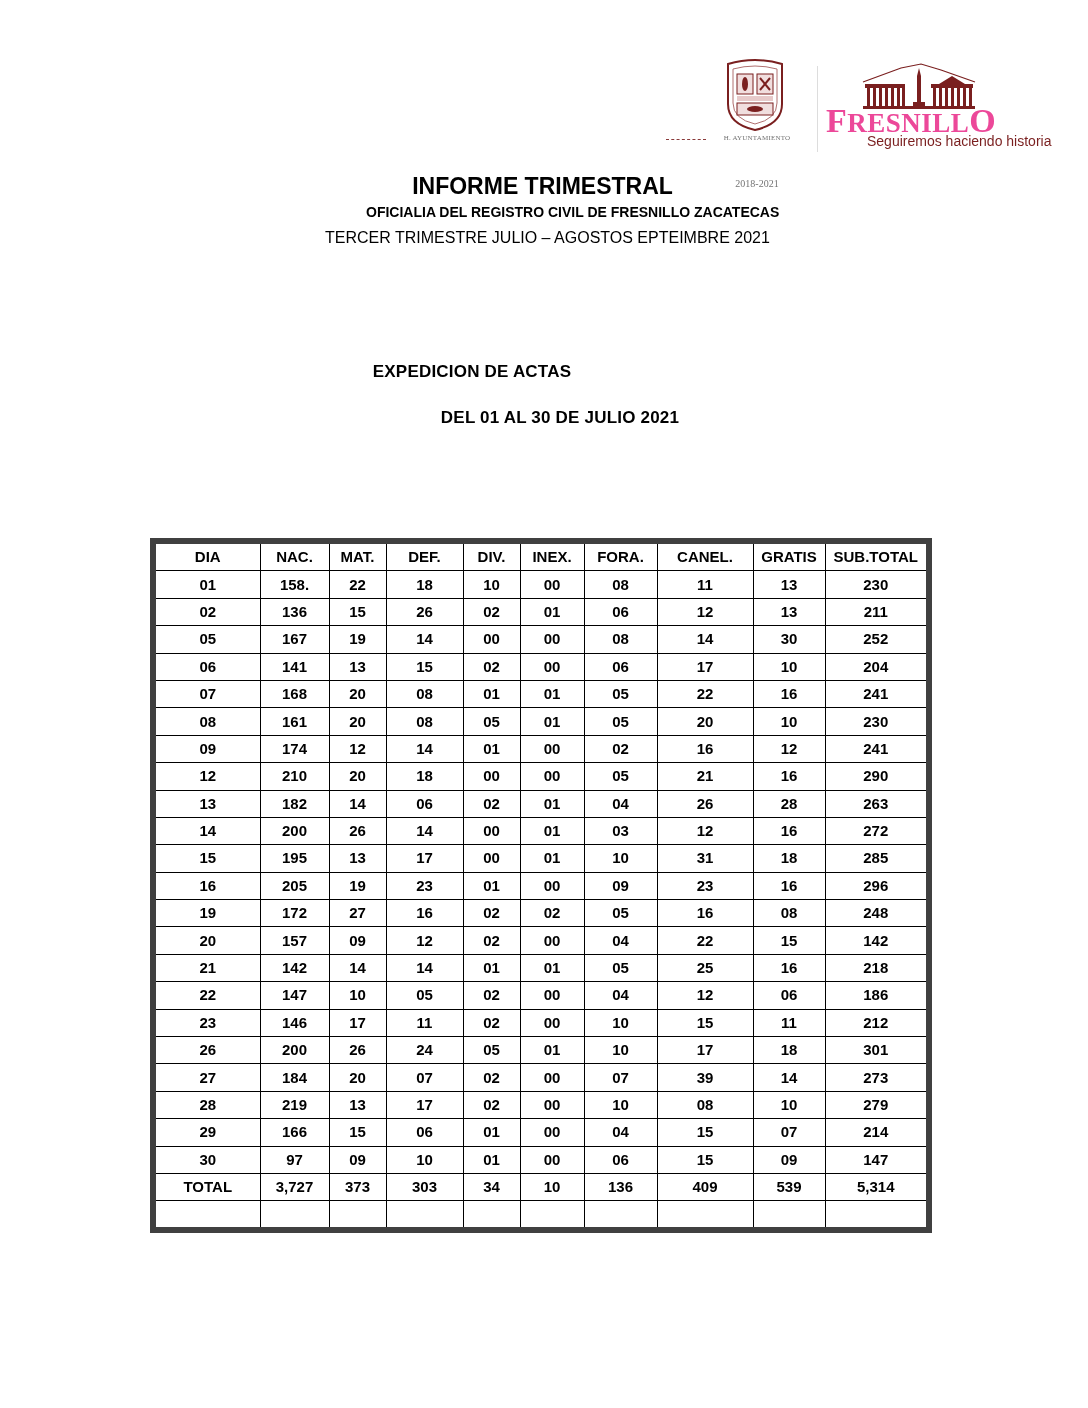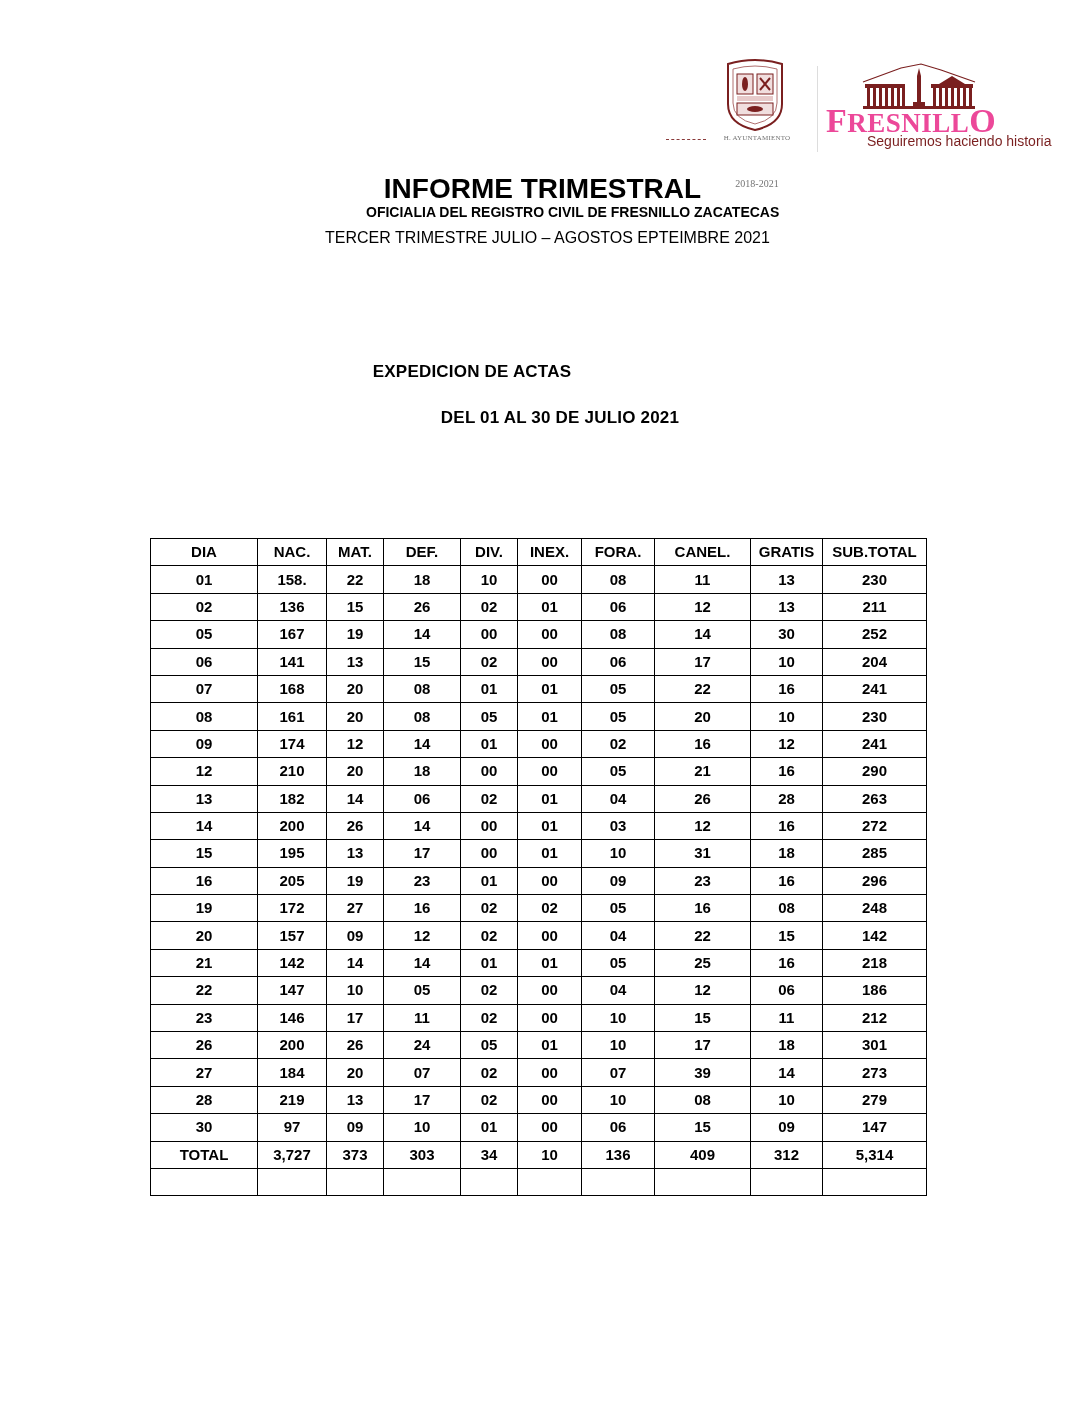--- a/index.html
+++ b/index.html
@@ -9,29 +9,29 @@
   .seal-caption { left:712px; top:135px; width:90px; text-align:center; font-family:"Liberation Serif", serif; color:#737373; line-height:1.05; }
   .seal-caption .l1 { font-size:7px; letter-spacing:0.2px; }
   .seal-caption .l2 { font-size:10px;margin-top:37px; }
   .dashes { left:666px; top:139px; width:40px; border-top:1px dashed #8a3a3a; }
   .vdivider { left:817px; top:66px; width:1px; height:86px; background:#ddd; }
   .city-art { left:861px; top:62px; width:116px; height:48px; }
   .brand { left:826px; top:104px; font-family:"Liberation Serif", serif; color:#ec4899; font-size:34px; font-weight:bold; letter-spacing:0.5px; line-height:1;text-align:center; }
   .brand .small { font-size:27px; }
   .slogan { left:867px; top:133px; font-size:14px; color:#7a1f1f; }
 
-  .title { left:0; width:1085px; top:173px; text-align:center; font-size:28px; font-weight:bold; padding-left:0; }
+  .title { left:0; width:1085px; top:173px; text-align:center; font-size:23px; font-weight:bold; padding-left:0; }
   .title span { display:inline-block; margin-left:0; }
   .sub1 { left:366px; top:204px; font-size:14px; font-weight:bold; }
   .sub2 { left:325px; top:229px; font-size:16px; }
 
   .sec1 { left:0; width:944px; top:362px; text-align:center; font-size:17px; font-weight:bold; letter-spacing:0.2px; }
   .sec2 { left:16px; width:1088px; top:408px; text-align:center; font-size:17px; font-weight:bold; letter-spacing:0.2px; }
 
-  table.actas { position:absolute; left:150px; top:538px; border-collapse:collapse; border:1px solid #404040; }
+  table.actas { position:absolute; left:150px; top:538px; border-collapse:collapse; border:6px solid #404040; }
   table.actas td, table.actas th { border:1px solid #000; padding:0; text-align:center; font-size:15px; font-weight:bold; height:26.4px; line-height:26px; }
   table.actas th { font-size:15px; }
   table.actas .empty td { height:26px; }
 </style>
 </head>
 <body>
 
 <svg class="abs seal" viewBox="0 0 66 74">
   <path d="M6 6 Q33 -2 60 6 L60 46 Q60 66 33 72 Q6 66 6 46 Z" fill="#fff" stroke="#7a1f1f" stroke-width="2"></path>
   <path d="M11 11 Q33 5 55 11 L55 45 Q55 61 33 66 Q11 61 11 45 Z" fill="none" stroke="#b07070" stroke-width="1"></path>
@@ -349,41 +349,53 @@
         <td>13</td>
         <td>17</td>
         <td>02</td>
         <td>00</td>
         <td>10</td>
         <td>08</td>
         <td>10</td>
         <td>279</td>
       </tr>
       <tr>
+        <td>29</td>
+        <td>166</td>
+        <td>15</td>
+        <td>06</td>
+        <td>01</td>
+        <td>00</td>
+        <td>04</td>
+        <td>15</td>
+        <td>07</td>
+        <td>214</td>
+      </tr>
+      <tr>
         <td>30</td>
         <td>97</td>
         <td>09</td>
         <td>10</td>
         <td>01</td>
         <td>00</td>
         <td>06</td>
         <td>15</td>
         <td>09</td>
         <td>147</td>
       </tr>
       <tr>
         <td>TOTAL</td>
         <td>3,727</td>
         <td>373</td>
         <td>303</td>
         <td>34</td>
         <td>10</td>
         <td>136</td>
         <td>409</td>
-        <td>312</td>
+        <td>539</td>
         <td>5,314</td>
       </tr>
       <tr class="empty">
         <td></td>
         <td></td>
         <td></td>
         <td></td>
         <td></td>
         <td></td>
         <td></td>

